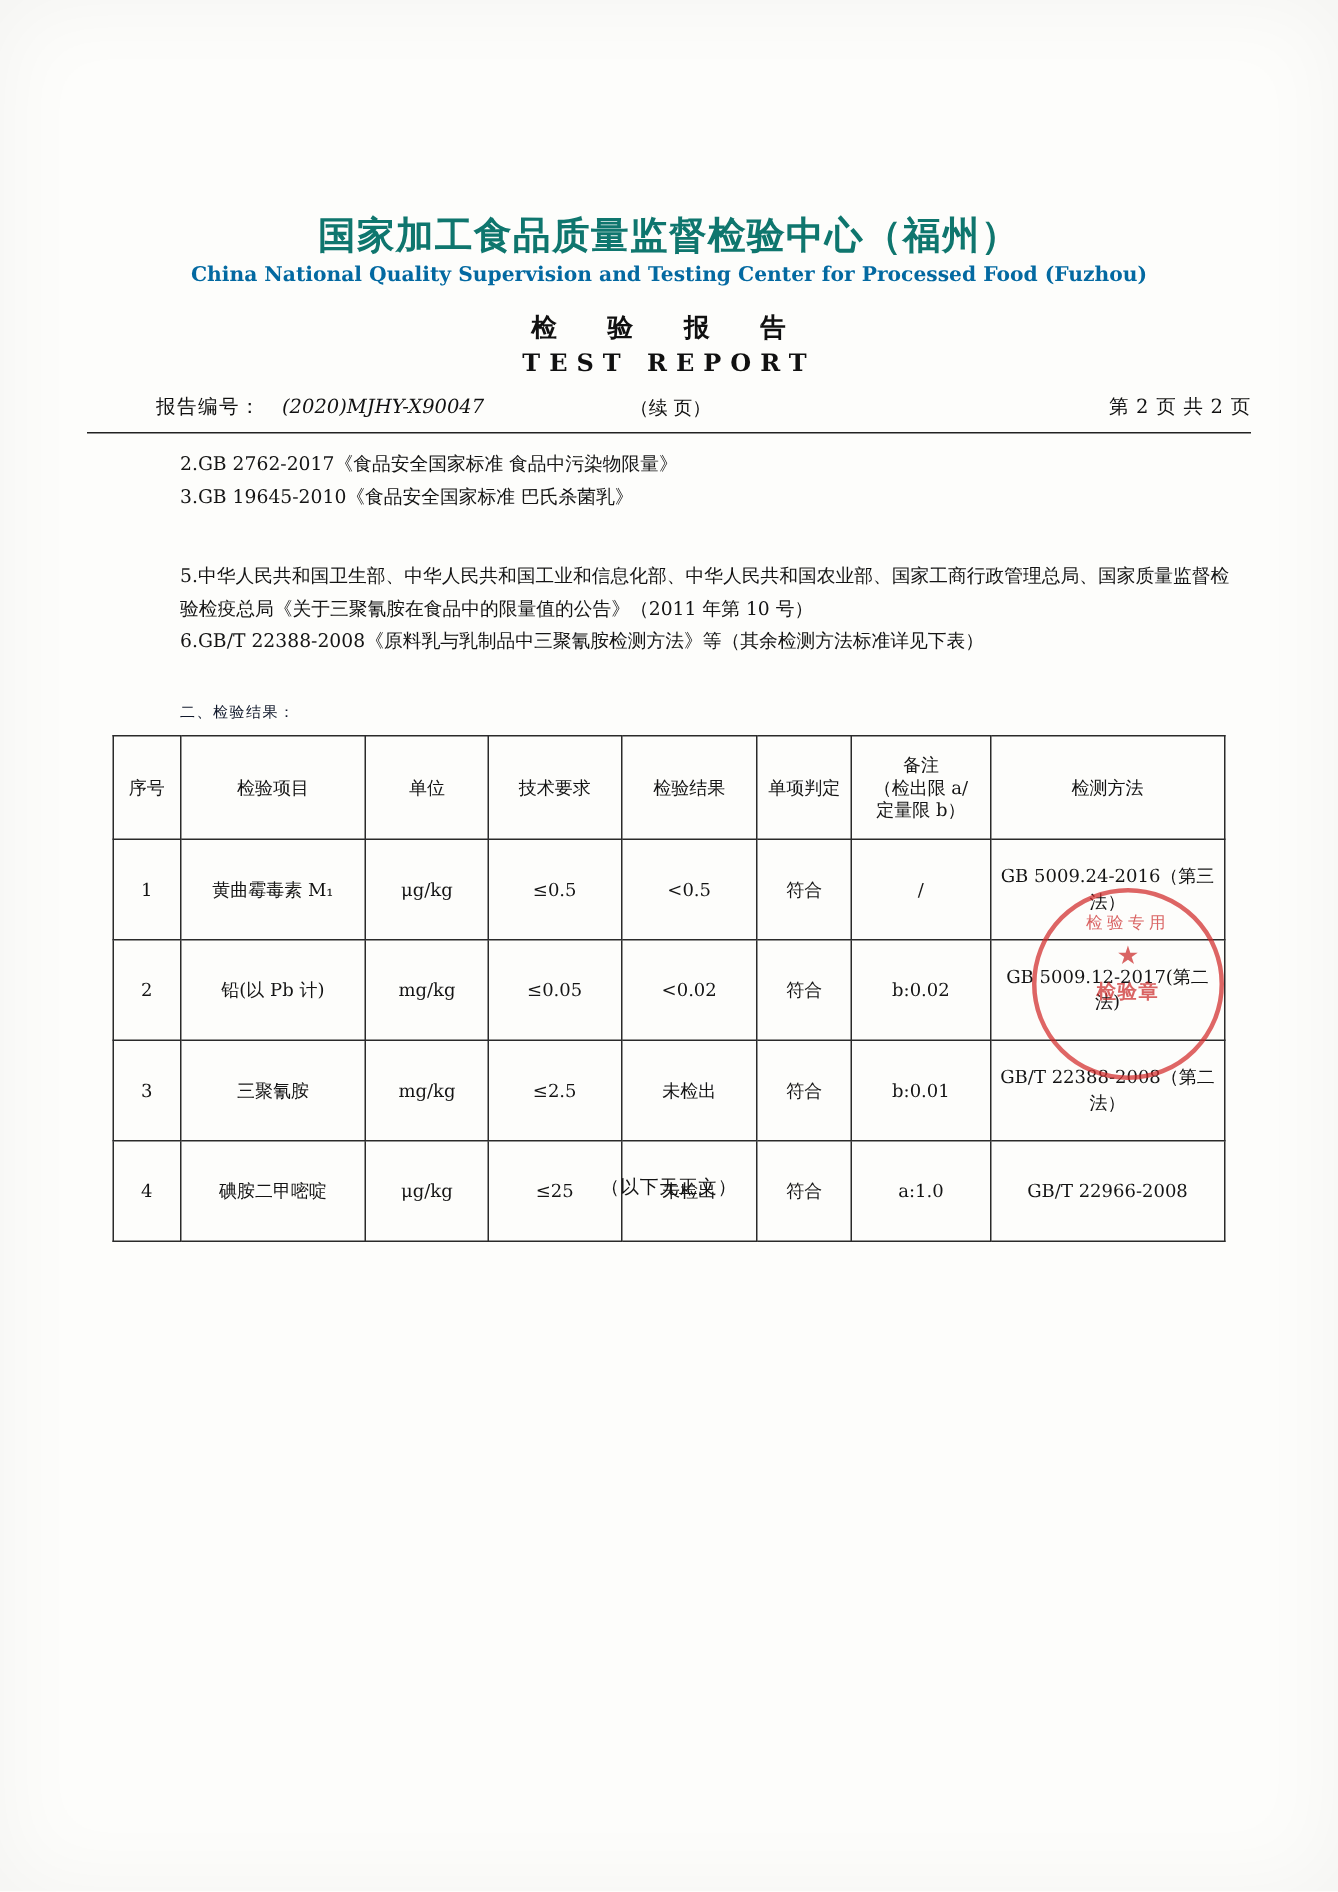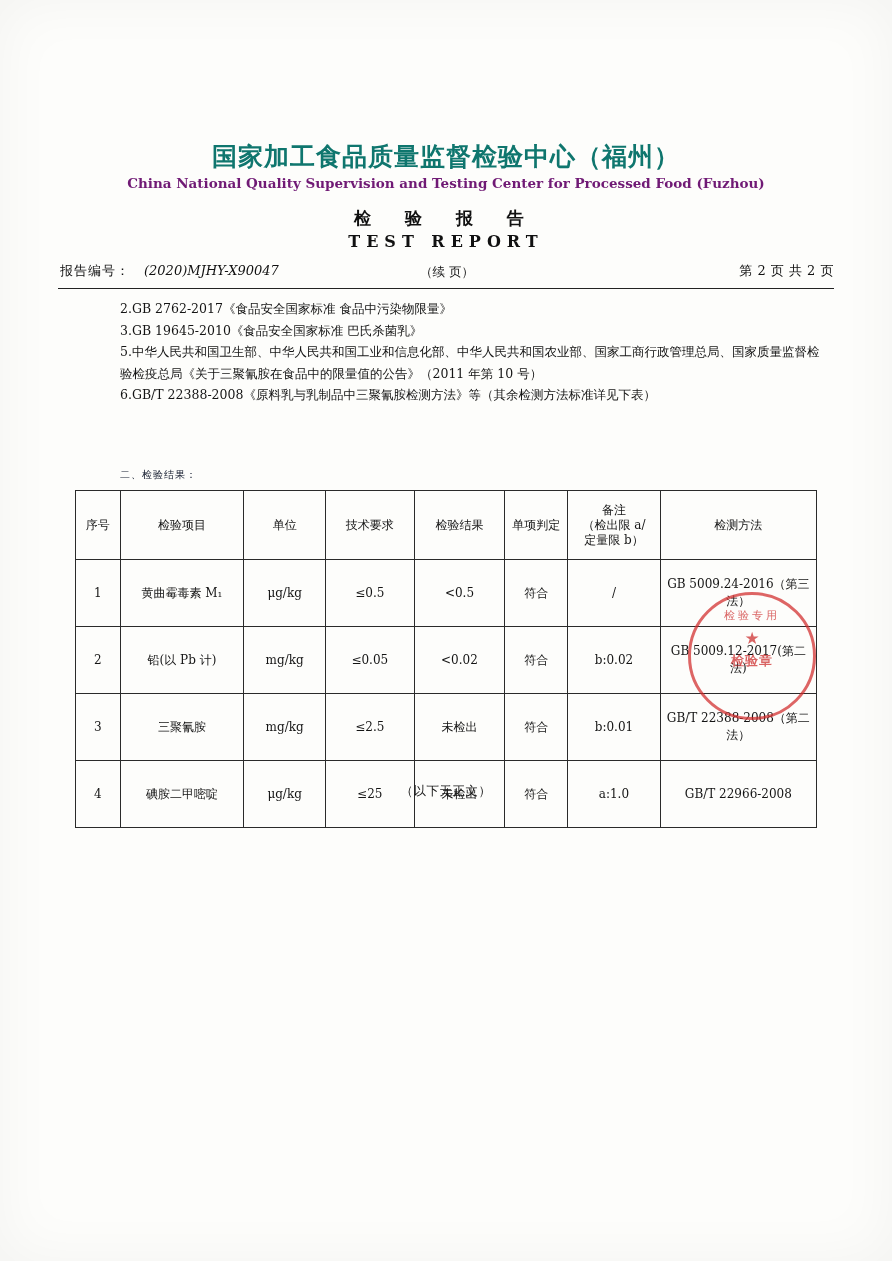--- a/index.html
+++ b/index.html
@@ -35,21 +35,21 @@
     font-weight: bold;
     letter-spacing: 1px;
     color: #0f766e;
     line-height: 1.2;
     text-align: center;
   }
   .title-en {
     font-family: "DejaVu Serif", "Liberation Serif", serif;
     font-size: 13.5px;
     font-weight: bold;
-    color: #701a75;
+    color: #0369a1;
     margin-top: 3px;
     letter-spacing: 0px;
   }
   .report-cn {
     font-family: "DejaVu Serif", "Liberation Serif", serif;
     font-size: 17px;
     font-weight: bold;
     letter-spacing: 14px;
     margin-top: 16px;
     color: #101010;
@@ -73,21 +73,21 @@
     font-size: 13px;
     font-family: "DejaVu Serif", "Liberation Serif", serif;
     color: #111;
   }
   .meta .no {
     position: absolute;
     left: 0;
     top: 0;
     white-space: nowrap;
   }
-  .meta .no .label { letter-spacing: 1px; }
+  .meta .no .label { letter-spacing: 1px; margin-left: 44px; }
   .meta .no .value { margin-left: 14px; font-style: italic; }
   .meta .cont {
     position: absolute;
     left: 50%;
     transform: translateX(-50%);
     top: 2px;
     font-size: 12.5px;
   }
   .meta .pages {
     position: absolute;
@@ -114,21 +114,21 @@
     width: 700px;
     font-family: "DejaVu Serif", "Liberation Serif", serif;
     font-size: 12.5px;
     line-height: 1.72;
     color: #141414;
   }
   .sec .sec-head {
     letter-spacing: 1px;
   }
   .sec .li { white-space: normal; }
-  .sec .li.wrap { text-indent: 0; }
+  .sec .li.wrap { text-indent: 0; margin-top: 32px; }
 
   .sec2 {
     position: absolute;
     left: 120px;
     top: 468px;
     font-family: Liberation Mono, monospace;
     font-size: 10px;
     letter-spacing: 1px;
     color: #0f172a;
   }

